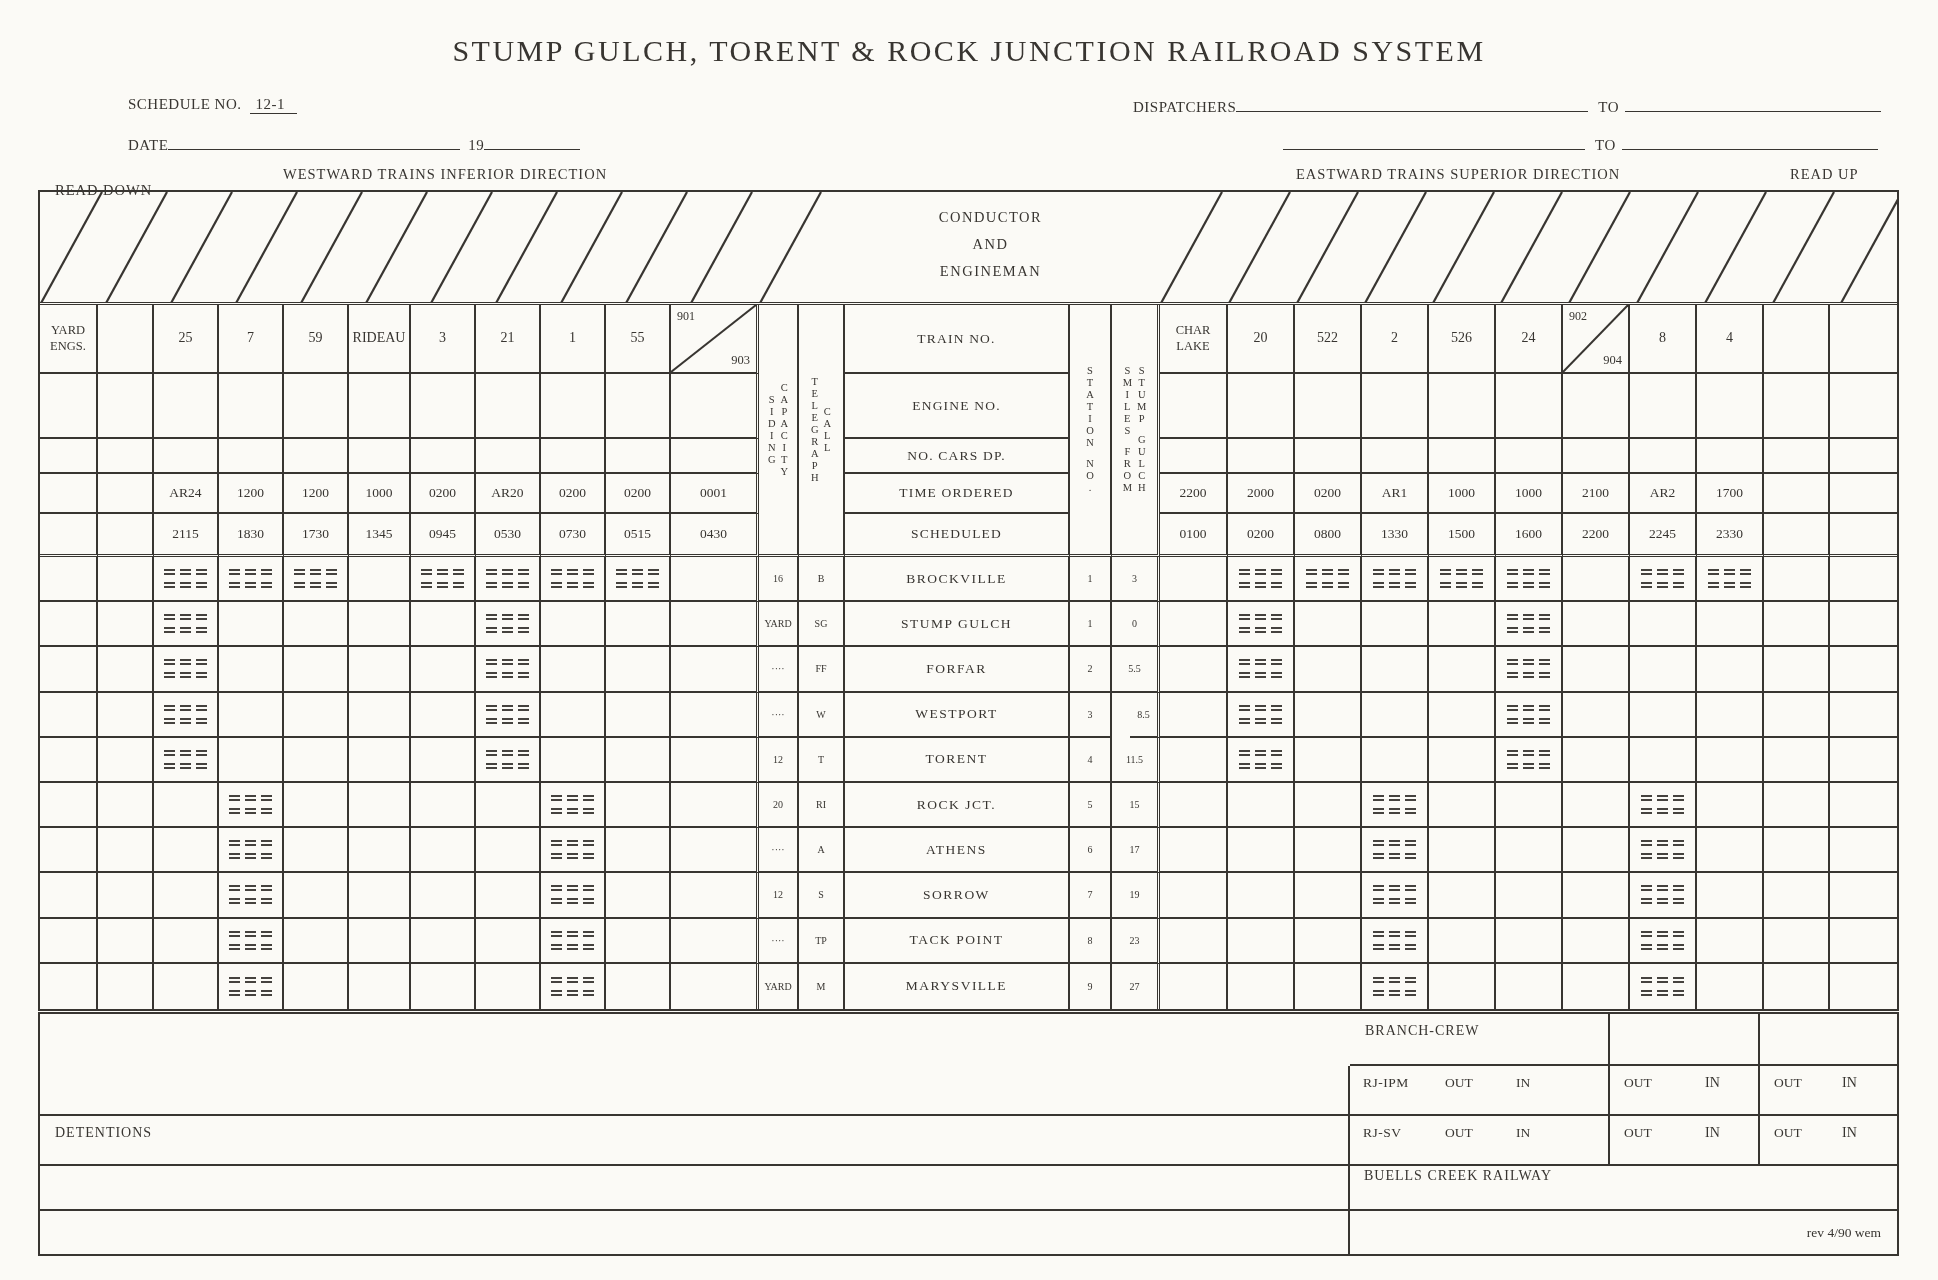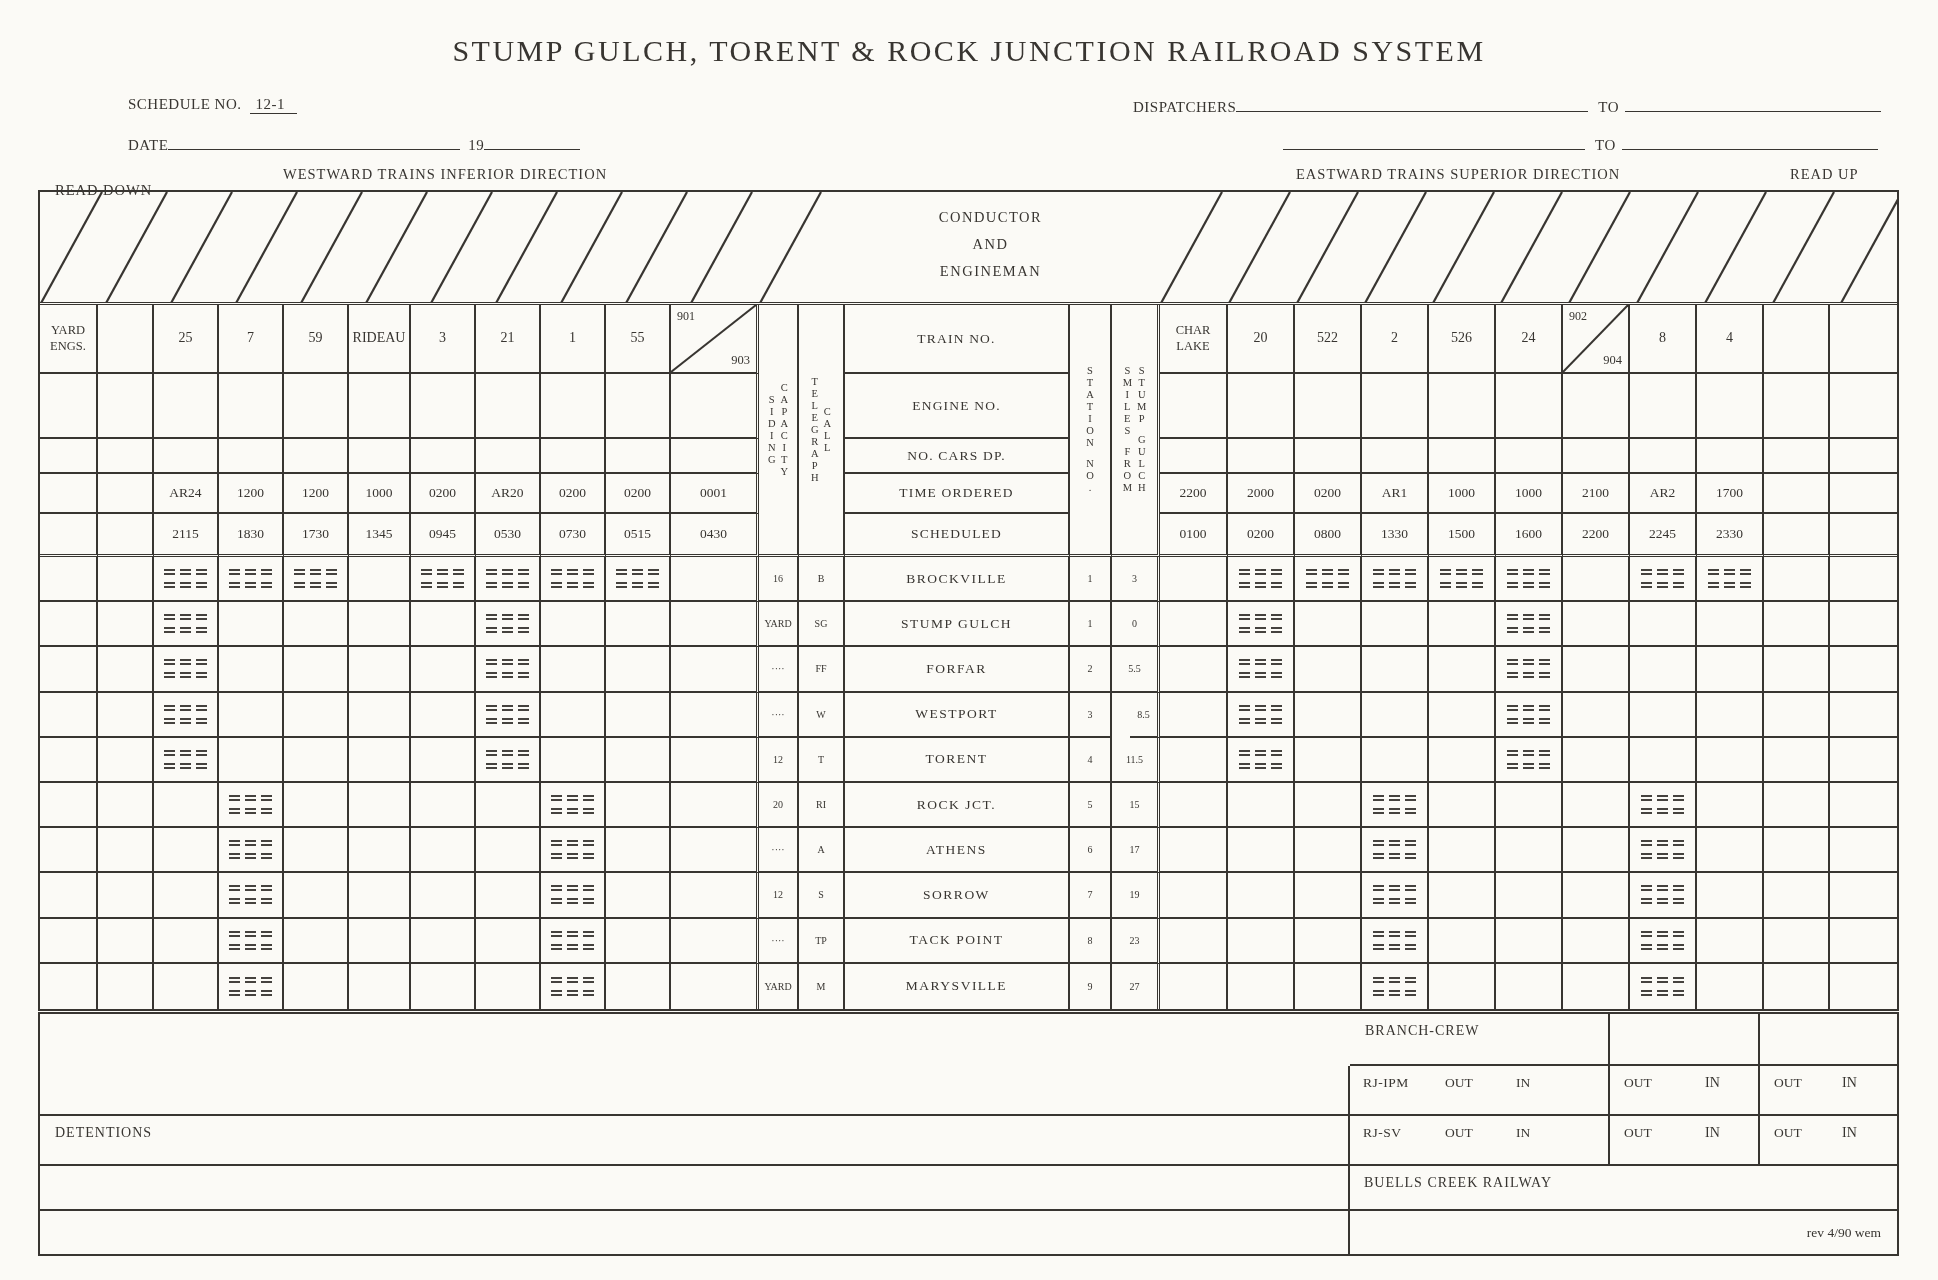--- a/index.html
+++ b/index.html
@@ -61,21 +61,21 @@
   .nb{border-bottom:none}
   .plabel{padding:9px 0 0 15px;letter-spacing:1px}
   .crew{padding:9px 0 0 13px}
   .crew .nm{width:82px;letter-spacing:.5px;font-size:13.5px}
   .crew .o{width:71px;font-size:13.5px}
   .crew .i{font-size:13.5px}
   .oi{padding:9px 0 0 14px}
   .oi .o{font-size:13.5px}
   .oi-b .o{width:81px}
   .oi-c .o{width:68px}
-  .bl{padding:9px 0 0 14px;letter-spacing:1px}
+  .bl{padding:2px 0 0 14px;letter-spacing:1px}
   .rev{justify-content:flex-end;align-items:center;padding-right:16px;font-size:13.5px}
 </style>
 </head>
 <body>
 
 <div id="page">
 
   <div id="title" class="abs">STUMP GULCH, TORENT &amp; ROCK JUNCTION RAILROAD SYSTEM</div>
 
   <div class="abs fld" style="left:128px;top:96px">

